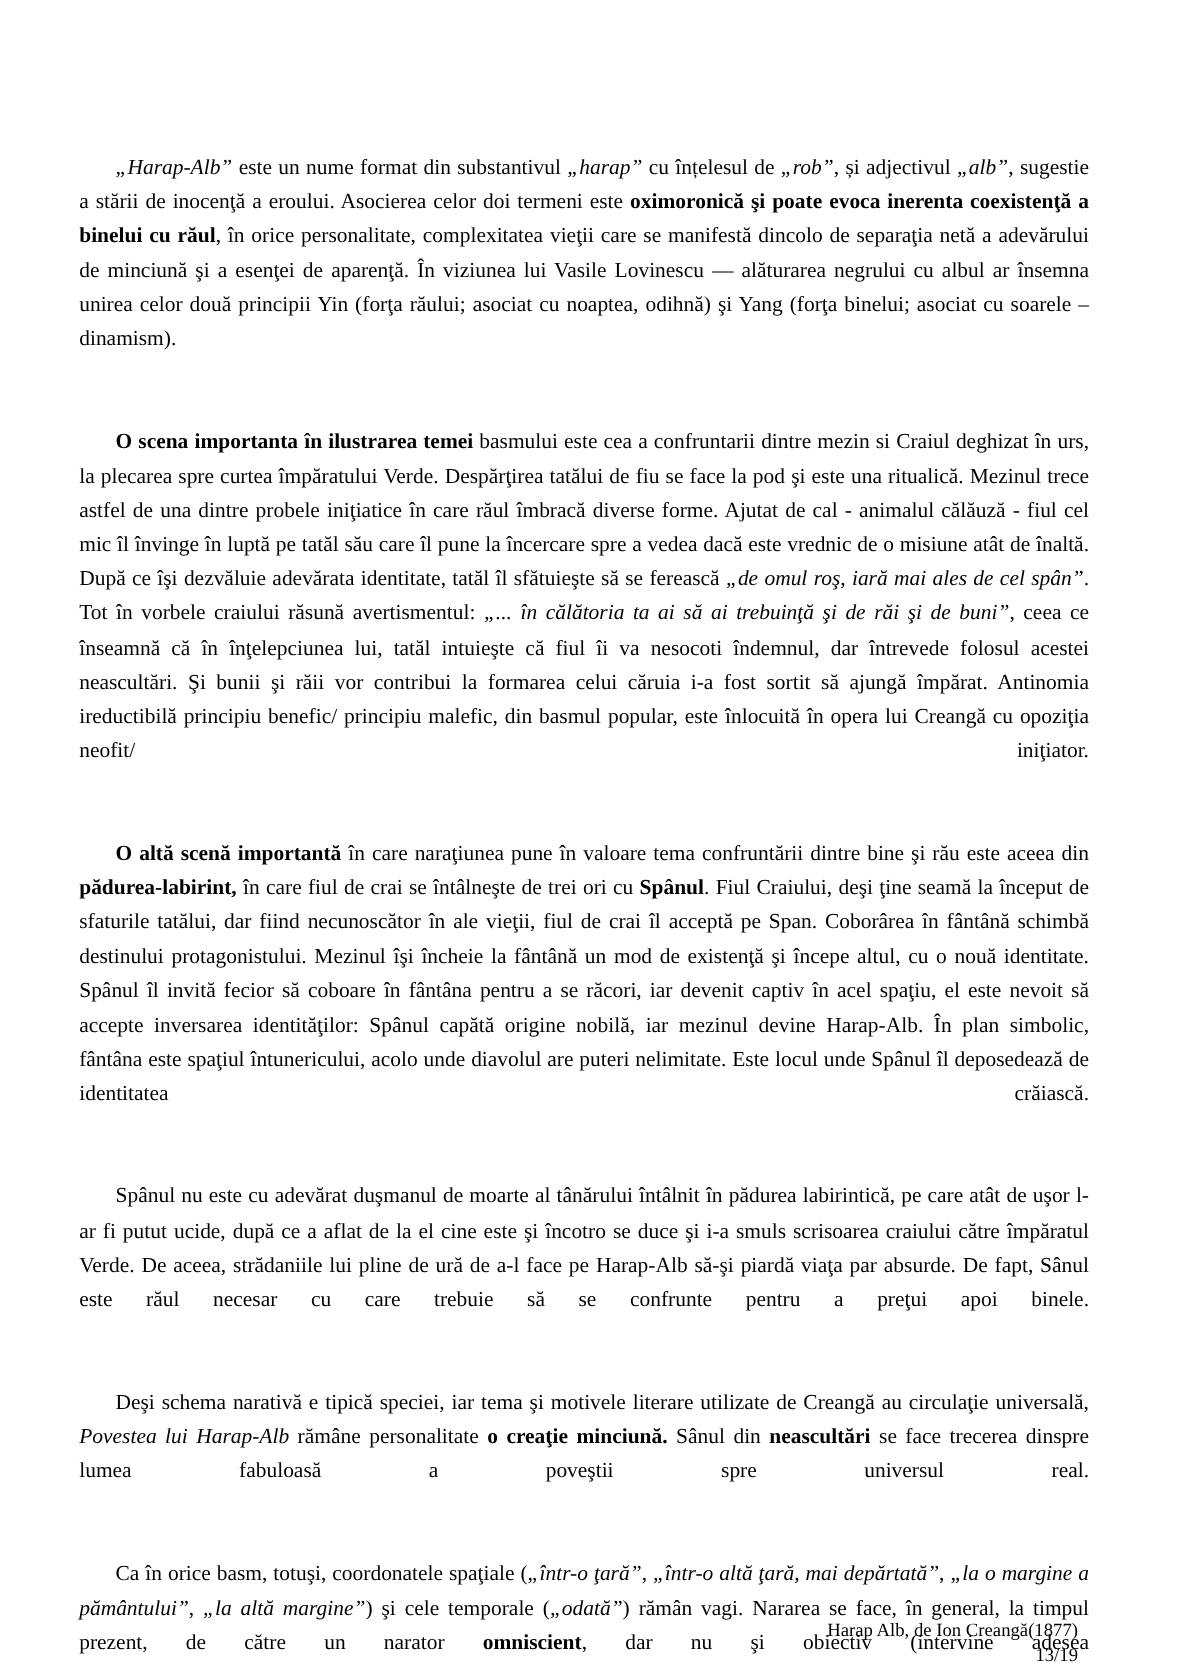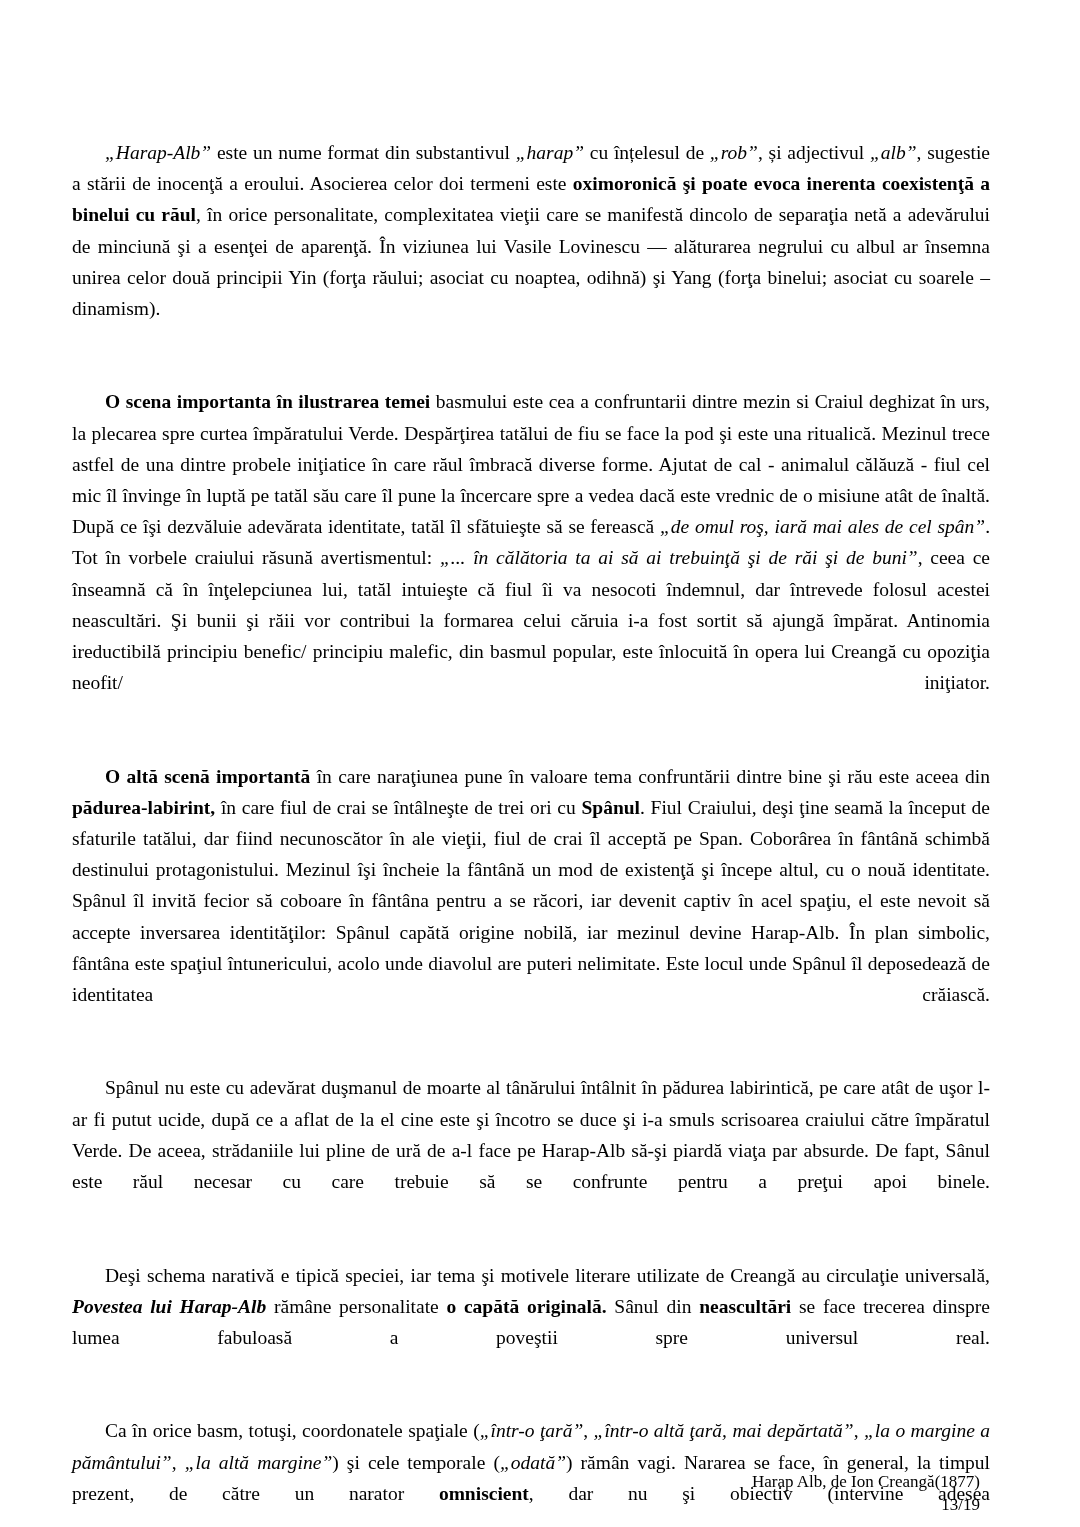--- a/index.html
+++ b/index.html
@@ -49,21 +49,21 @@
 
   
   p.para:after {
     content: "";
     display: inline-block;
     width: 100%;
   }
 
   b, strong { font-weight: 700; }
   i, em { font-style: italic; }
-  .bi { font-weight: 700; font-style: italic; }
+  .bi { font-weight: 400; font-style: italic; }
 
   .footer {
     position: absolute;
     right: 100px;
     bottom: 52px;
     text-align: right;
     font-size: 17px;
     line-height: 23px;
   }
   .footer div { white-space: nowrap; }
@@ -72,21 +72,21 @@
 <body>
 
 <div class="page">
 
   <div class="doc-body">
     <div id="paragraph-container">
         <p class="para"><i>„Harap-Alb”</i><span> este un nume format din substantivul </span><i>„harap”</i><span> cu înțelesul de </span><i>„rob”</i><span>, și adjectivul </span><i>„alb”</i><span>, sugestie a stării de inocenţă a eroului. Asocierea celor doi termeni este </span><b>oximoronică şi poate evoca inerenta coexistenţă a binelui cu răul</b><span>, în orice personalitate, complexitatea vieţii care se manifestă dincolo de separaţia netă a adevărului de minciună şi a esenţei de aparenţă. În viziunea lui Vasile Lovinescu — alăturarea negrului cu albul ar însemna unirea celor două principii Yin (forţa răului; asociat cu noaptea, odihnă) şi Yang (forţa binelui; asociat cu soarele – dinamism).</span></p>
         <p class="para"><b>O scena importanta în ilustrarea temei</b><span> basmului este cea a confruntarii dintre mezin si Craiul deghizat în urs, la plecarea spre curtea împăratului Verde. Despărţirea tatălui de fiu se face la pod şi este una ritualică. Mezinul trece astfel de una dintre probele iniţiatice în care răul îmbracă diverse forme. Ajutat de cal - animalul călăuză -  fiul cel mic îl învinge în luptă pe tatăl său care îl pune la încercare spre a vedea dacă este vrednic de o misiune atât de înaltă. După ce îşi dezvăluie adevărata identitate,  tatăl îl sfătuieşte  să se ferească </span><i>„de omul roş, iară mai ales de cel spân”</i><span>. Tot în vorbele craiului răsună avertismentul: </span><i>„... în călătoria ta ai să ai trebuinţă şi de răi şi de buni”</i><span>, ceea ce înseamnă că în înţelepciunea lui, tatăl intuieşte că fiul îi va nesocoti îndemnul, dar întrevede folosul acestei neascultări. Şi bunii şi răii vor contribui la formarea celui căruia i-a fost sortit să ajungă împărat. Antinomia ireductibilă principiu benefic/ principiu malefic, din basmul popular, este înlocuită în opera lui Creangă cu opoziţia neofit/ iniţiator.</span></p>
         <p class="para"><b>O altă scenă importantă</b><span> în care naraţiunea  pune în valoare tema confruntării dintre bine şi rău este aceea din </span><b>pădurea-labirint,</b><span> în care fiul de crai se întâlneşte de trei ori cu </span><b>Spânul</b><span>. Fiul Craiului, deşi ţine seamă la început de sfaturile tatălui, dar fiind necunoscător în ale vieţii, fiul de crai îl acceptă pe Span. Coborârea în fântână schimbă destinului protagonistului. Mezinul îşi încheie la fântână un mod de existenţă şi începe altul, cu o nouă identitate. Spânul îl invită fecior să coboare în fântâna pentru a se răcori, iar devenit captiv în acel spaţiu, el este nevoit să accepte inversarea identităţilor: Spânul capătă origine nobilă, iar mezinul devine Harap-Alb. În plan simbolic, fântâna este spaţiul întunericului, acolo unde diavolul are puteri nelimitate. Este locul unde Spânul îl deposedează de identitatea crăiască.</span></p>
         <p class="para tight"><span>Spânul nu este cu adevărat duşmanul de moarte al tânărului întâlnit în pădurea labirintică, pe care atât de uşor l-ar fi putut ucide, după ce a aflat de la el cine este şi încotro se duce şi i-a smuls scrisoarea craiului către împăratul Verde. De aceea, strădaniile lui pline de ură de a-l face pe Harap-Alb să-şi piardă viaţa par absurde. De fapt, Sânul este răul necesar cu care trebuie să se confrunte pentru a preţui apoi binele.</span></p>
-        <p class="para"><span>Deşi schema narativă e tipică speciei, iar tema şi motivele literare utilizate de Creangă au circulaţie universală, </span><span class="bi">Povestea lui Harap-Alb</span><span> rămâne personalitate </span><b>o capătă originală.</b><span> Sânul din </span><b>neascultări</b><span> se face trecerea dinspre lumea fabuloasă a poveştii spre universul real.</span></p>
+        <p class="para"><span>Deşi schema narativă e tipică speciei, iar tema şi motivele literare utilizate de Creangă au circulaţie universală, </span><span class="bi">Povestea lui Harap-Alb</span><span> rămâne personalitate </span><b>o creaţie minciună.</b><span> Sânul din </span><b>neascultări</b><span> se face trecerea dinspre lumea fabuloasă a poveştii spre universul real.</span></p>
         <p class="para tight"><span>Ca în orice basm, totuşi, coordonatele spaţiale (</span><i>„într-o ţară”</i><span>, </span><i>„într-o altă ţară, mai depărtată”</i><span>, </span><i>„la o margine a pământului”</i><span>, </span><i>„la altă margine”</i><span>) şi cele temporale (</span><i>„odată”</i><span>) rămân vagi. Nararea se face, în general, la timpul prezent, de către un narator </span><b>omniscient</b><span>, dar nu şi obiectiv (intervine adesea</span></p>
       </div>
   </div>
 
   <div class="footer">
     <div>Harap Alb, de Ion Creangă(1877)</div>
     <div>13/19</div>
   </div>
 
 </div>

